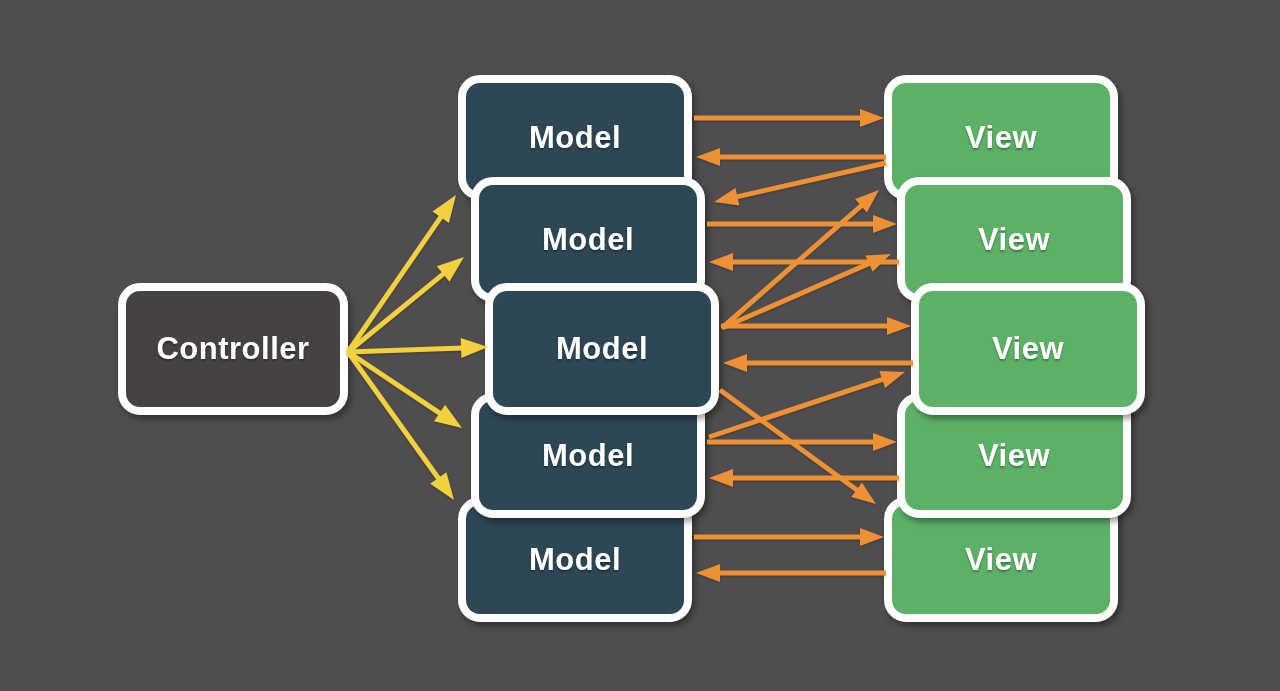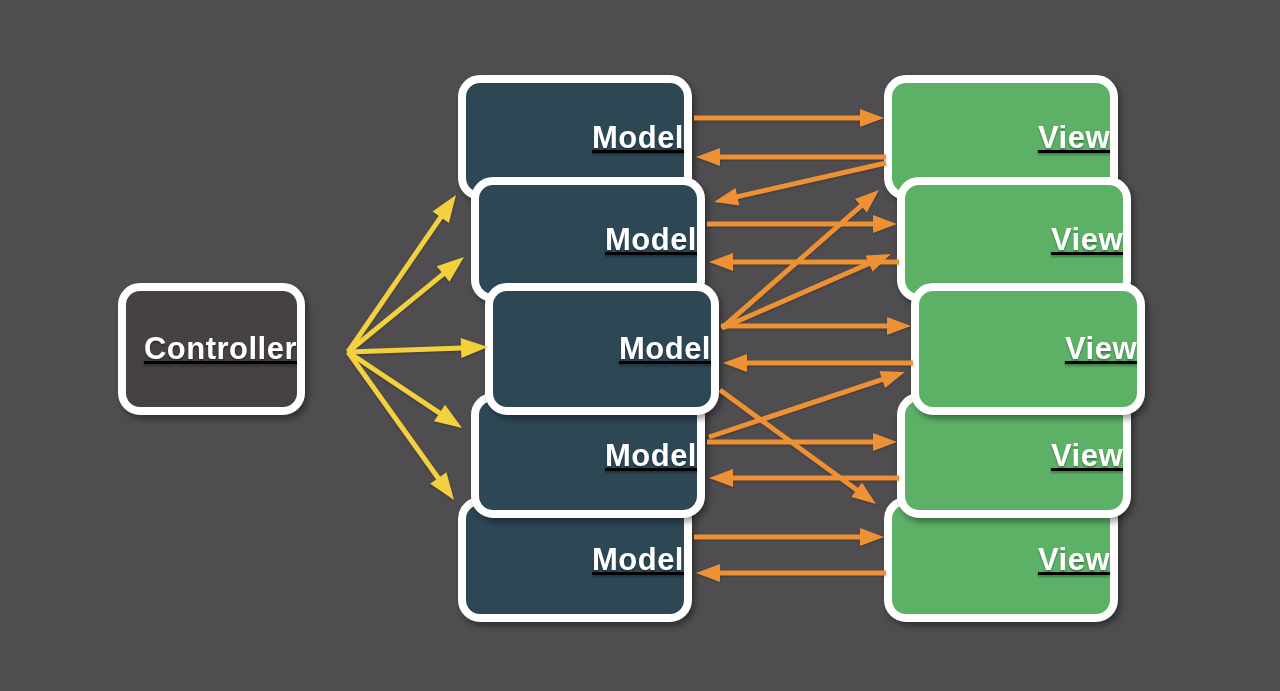--- a/index.html
+++ b/index.html
@@ -10,39 +10,38 @@
     overflow:hidden;
   }
   .nodes-layer{position:absolute;inset:0;}
   .edges-layer{position:absolute;inset:0;pointer-events:none;
     filter:drop-shadow(0 1px 1px rgba(0,0,0,0.25));}
   .box{
     position:absolute;
     box-sizing:border-box;
     border:8px solid #ffffff;
     border-radius:22px;
-    display:flex;align-items:center;justify-content:flex-end;
+    display:flex;align-items:center;justify-content:center;
     box-shadow:3px 4px 6px rgba(0,0,0,0.38);
-    text-decoration:underline;
   }
   .box .label{
     color:#ffffff;
     font-size:31px;
     font-weight:bold;
     letter-spacing:0.5px;
     text-shadow:0 2px 2px rgba(0,0,0,0.30);
     user-select:none;
   }
 </style>
 </head>
 <body>
 
 <div class="stage" style="background: rgb(79, 77, 79); width: 1280px; height: 691px;">
   <div class="nodes-layer">
-      <div class="box" style="left: 118px; top: 283px; width: 187px; height: 132px; background: rgb(70, 65, 67);">
+      <div class="box" style="left: 118px; top: 283px; width: 230px; height: 132px; background: rgb(70, 65, 67);">
         <span class="label">Controller</span>
       </div>
       <div class="box" style="left: 458px; top: 75px; width: 234px; height: 125px; background: rgb(45, 71, 85);">
         <span class="label">Model</span>
       </div>
       <div class="box" style="left: 458px; top: 497px; width: 234px; height: 125px; background: rgb(45, 71, 85);">
         <span class="label">Model</span>
       </div>
       <div class="box" style="left: 884px; top: 75px; width: 234px; height: 125px; background: rgb(92, 177, 103);">
         <span class="label">View</span>

